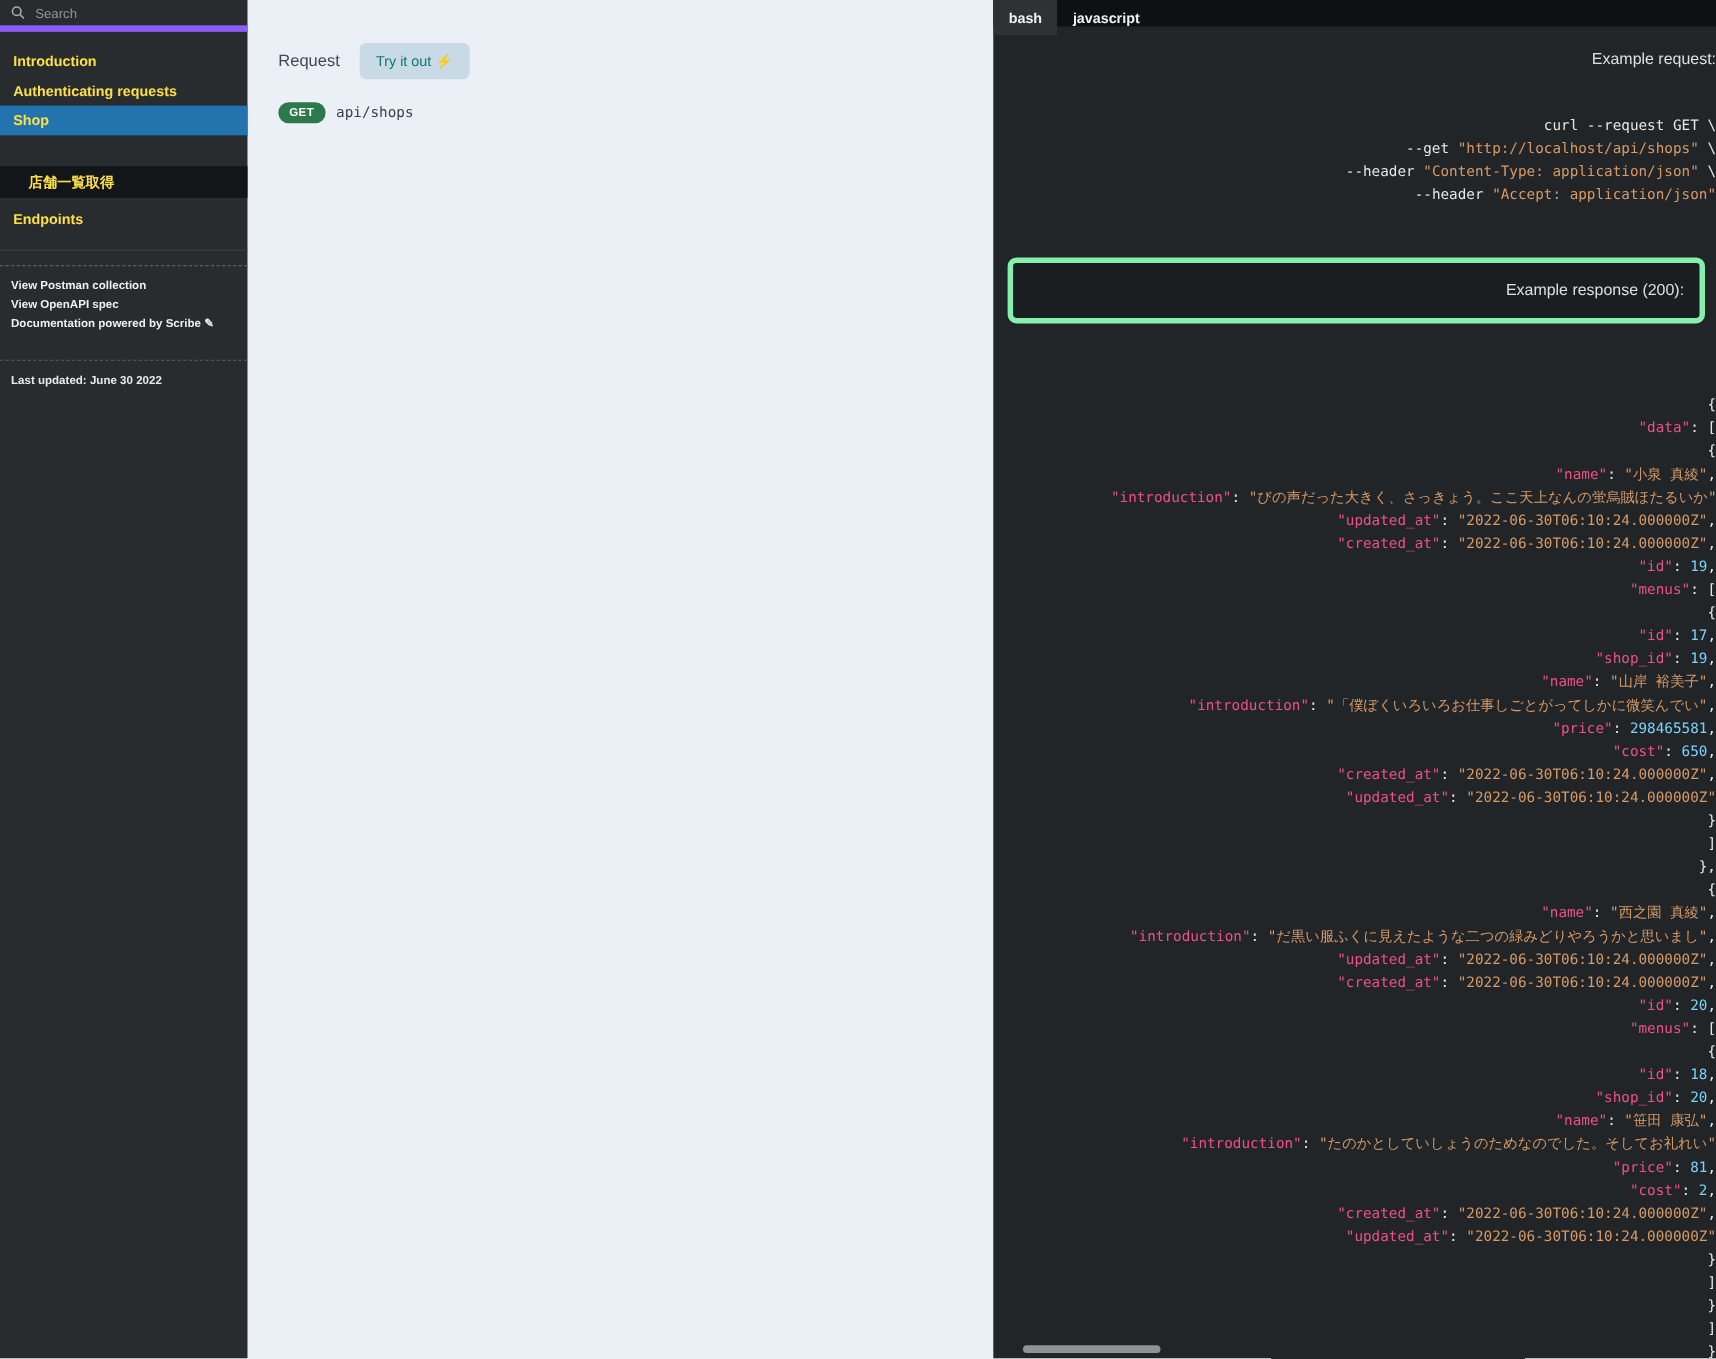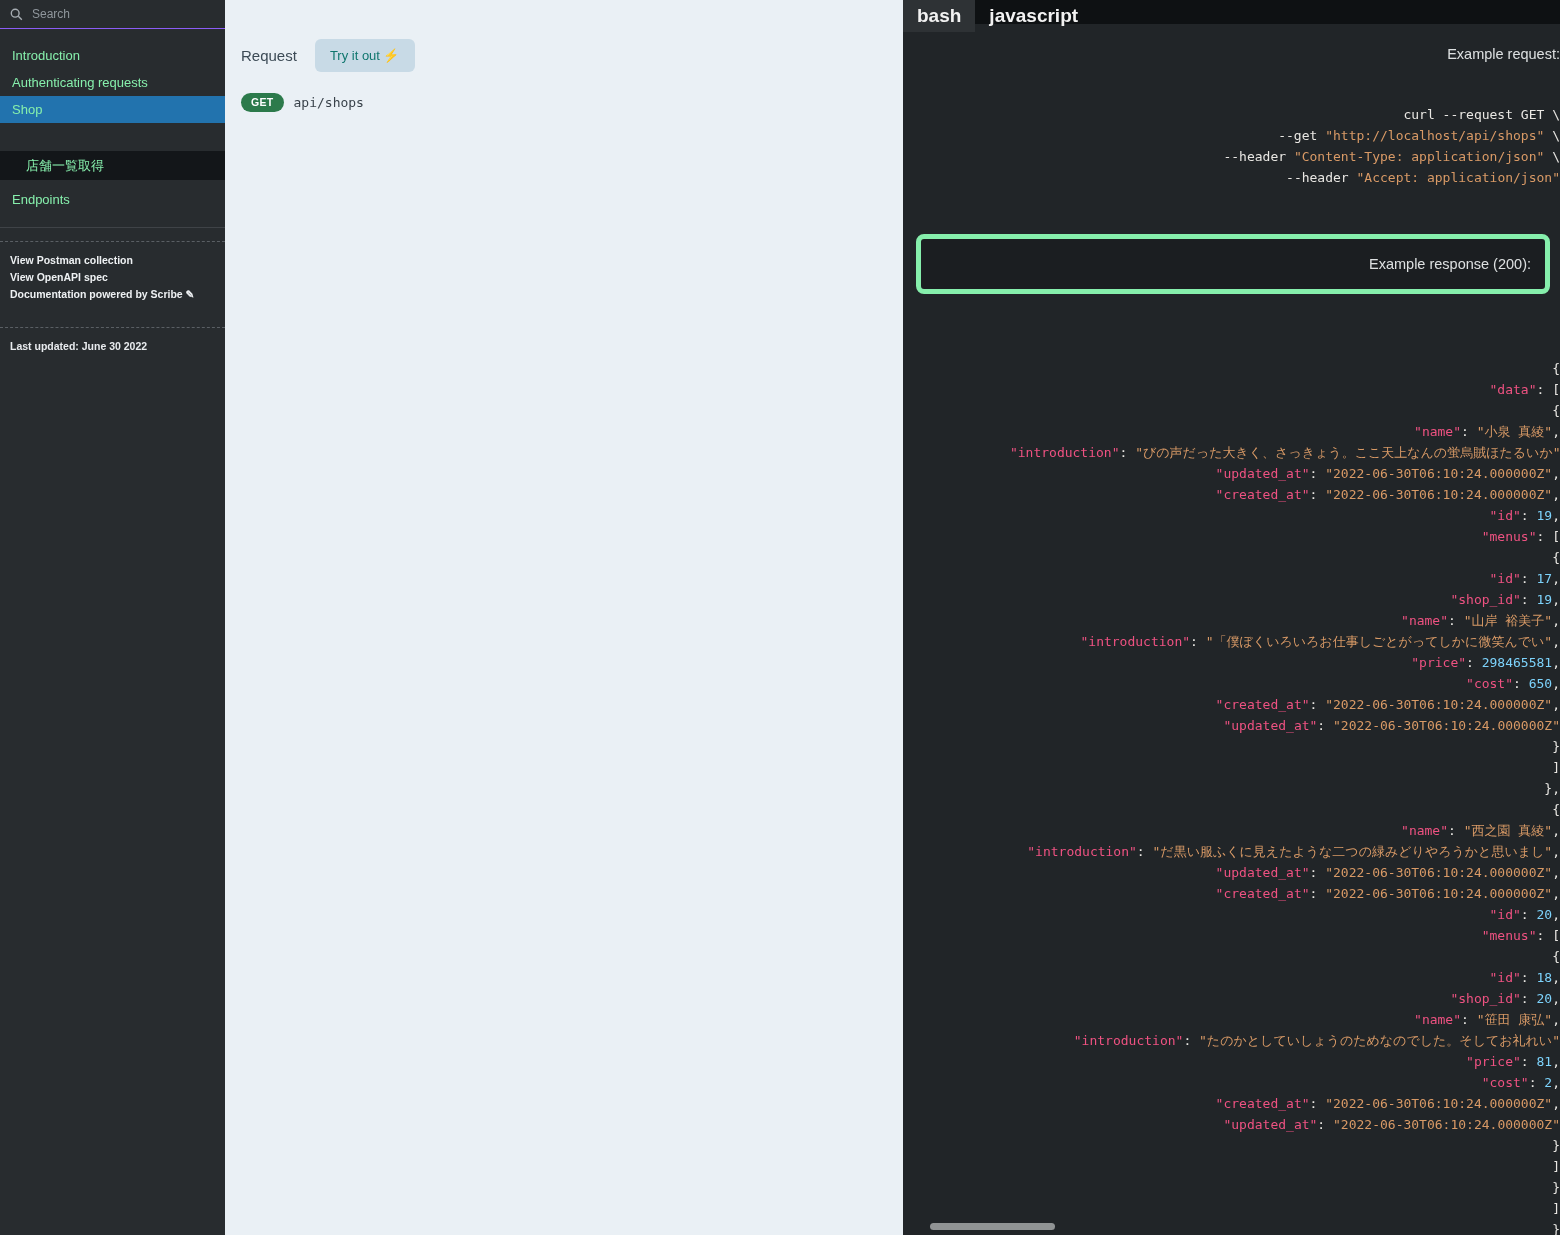--- a/index.html
+++ b/index.html
@@ -16,33 +16,33 @@
   .sidebar {
     width: 225px; flex: 0 0 225px;
     background: #282c2f;
     color: #f2f4f5;
     position: relative;
   }
   .search-row {
     height: 29px;
     display: flex; align-items: center; gap: 7px;
     padding: 0 10px;
-    border-bottom: 1px solid #8b5cf6;
+    border-bottom: 6px solid #8b5cf6;
   }
   .search-input {
     background: transparent; border: none; outline: none;
     color: #ccd1d5; font-size: 12px; width: 170px;
     font-family: "Liberation Sans", sans-serif;
   }
   .search-input::placeholder { color: #8f969c; }
   .nav { margin-top: 13px; }
   .nav-item {
     padding: 6px 12px;
-    font-size: 13px; font-weight: 400;
-    color: #86efac; cursor: pointer;
+    font-size: 13px; font-weight: 700;
+    color: #fde047; cursor: pointer;
     line-height: 15px;
   }
   .nav-item.active { background: #2273ae; }
   .nav-item.sub { background: #131619; padding: 7px 12px 7px 26px; margin-top: 28px; }
   .nav-item.endpoints { margin-top: 6px; }
   .divider-solid { border-top: 1px solid #3f4347; margin-top: 14px; }
   .divider-dashed { border-top: 1px dashed #5a5f64; margin-top: 13px; }
   .side-links { padding: 8px 10px 10px; }
   .side-link {
     display: block;
@@ -52,21 +52,21 @@
   }
   .last-updated {
     padding: 12px 10px;
     font-size: 10.5px; font-weight: 700; color: #e8ebee;
   }
 
   
   .content {
     width: 678px; flex: 0 0 678px;
     background: #eaf0f5;
-    padding: 39px 0 0 16px;
+    padding: 39px 0 0 28px;
   }
   .request-row { display: flex; align-items: center; gap: 18px; }
   .request-label { font-size: 15px; color: #3c4a55; }
   .try-btn {
     background: #c8dae6; border: none; border-radius: 6px;
     padding: 9px 15px;
     font-size: 13px; color: #0f766e;
     font-family: "Liberation Sans", sans-serif;
     cursor: pointer;
   }
@@ -86,21 +86,21 @@
     flex: 1 1 auto;
     background: #212528;
     position: relative;
     overflow: hidden;
     color: #e9e7e3;
   }
   .tabbar { background: #0e1113; display: flex; height: 24px; }
   .tab {
     padding: 16px 14px;
     display: flex; align-items: center;
-    font-size: 19px; font-weight: 700; color: #f2f2f2;
+    font-size: 13px; font-weight: 700; color: #f2f2f2;
     cursor: pointer;
   }
   .tab.active { background: #2e3235; }
   .panel-body { padding-left: 13px; text-align: right; }
   .example-label { margin-top: 22px; font-size: 14.5px; color: #dde0e1; }
   pre.code {
     margin: 0;
     font-family: "DejaVu Sans Mono", monospace;
     font-size: 13px; line-height: 21px;
   }

